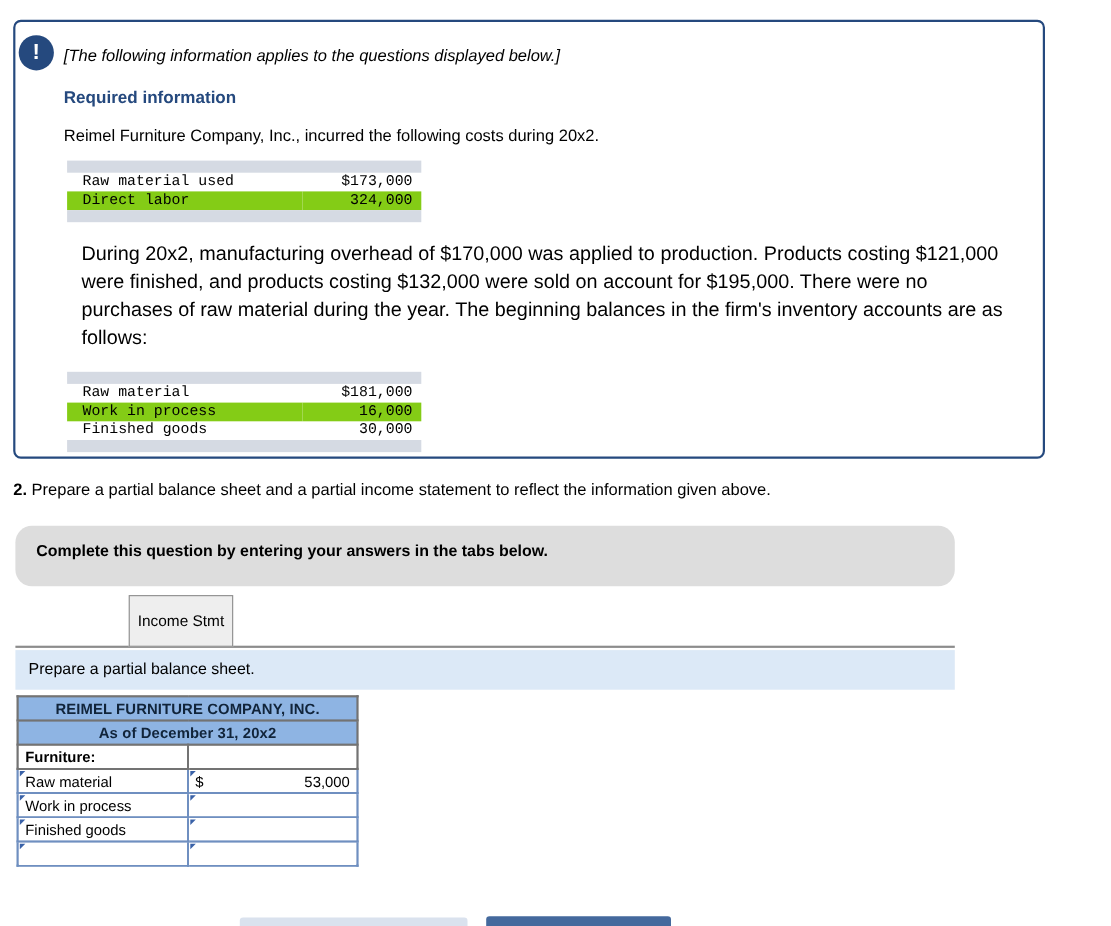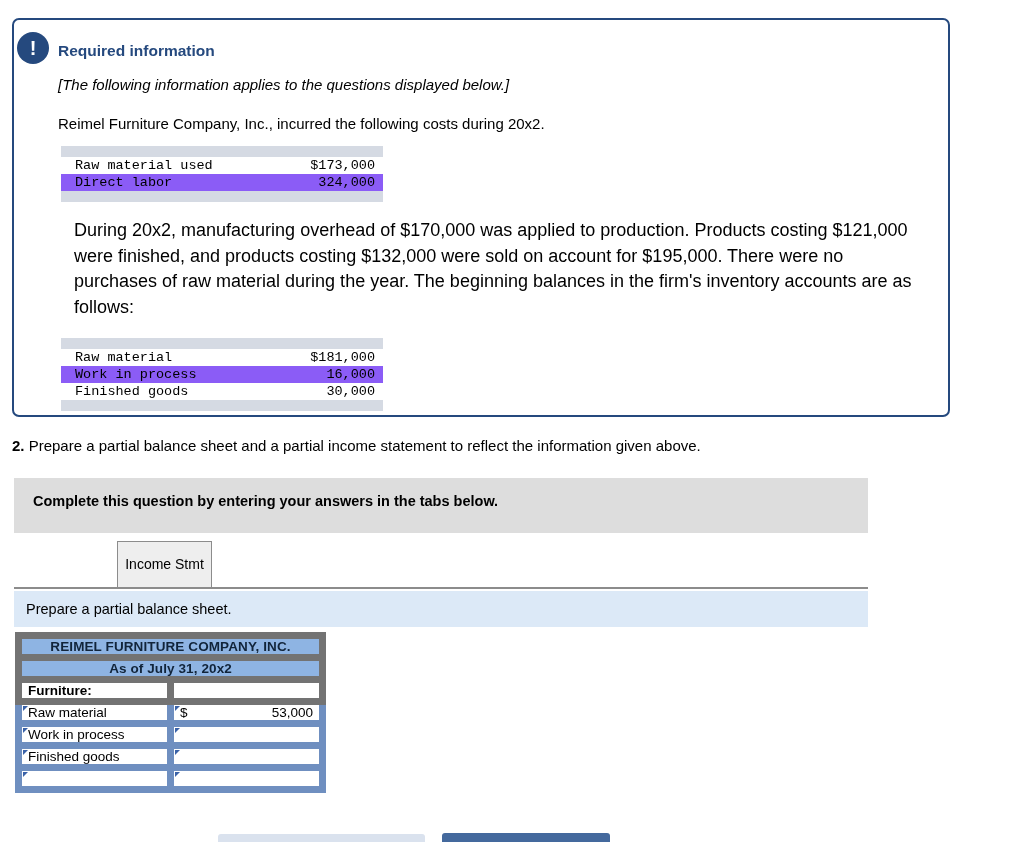--- a/index.html
+++ b/index.html
@@ -80,41 +80,42 @@
     padding: 1px 0;
     white-space: pre;
   }
   .fact-table .lbl { padding-left: 14px; width: 200px; }
   .fact-table .val { text-align: right; padding-right: 8px; width: 100px; }
   .fact-table tr.band td {
     background: #d5dae3;
     height: 11px;
     padding: 0;
   }
-  .fact-table tr.shade td { background: #8b5cf6; }
+  .fact-table tr.shade td { background: #84cc16; }
   #costs-table { margin: 14px 0 12px 3px; }
   #balances-table { margin: 18px 0 0 3px; }
 
   
   #question-line {
     position: absolute;
     left: 12px;
     top: 437px;
     font-size: 15px;
   }
   #question-number { font-weight: bold; }
 
   #complete-banner {
     position: absolute;
     left: 14px;
     top: 478px;
     width: 854px;
     height: 55px;
     background: #dddddd;
     box-sizing: border-box;
+    border-radius: 15px;
   }
   #complete-banner-text {
     position: absolute;
     left: 19px;
     top: 15px;
     font-weight: bold;
     font-size: 14.5px;
   }
 
   
@@ -179,21 +180,21 @@
   #worksheet {
     position: absolute;
     left: 15px;
     top: 632px;
     border-collapse: collapse;
     table-layout: fixed;
     width: 311px;
     font-size: 13.5px;
   }
   #worksheet td {
-    border: 7px solid #737373;
+    border: 2px solid #737373;
     height: 22px;
     box-sizing: border-box;
     padding: 0 6px;
   }
   #worksheet tr.head td {
     background: #8eb4e3;
     font-weight: bold;
     text-align: center;
     color: #11243a;
     letter-spacing: 0.1px;
@@ -251,22 +252,22 @@
     display: block;
   }
 </style>
 </head>
 <body>
 
 <div id="required-panel">
   <div id="alert-badge">!</div>
 
   <div class="panel-inner">
+    <div id="applies-note">[The following information applies to the questions displayed below.]</div>
     <div id="required-heading">Required information</div>
-    <div id="applies-note">[The following information applies to the questions displayed below.]</div>
     <div id="intro-line">Reimel Furniture Company, Inc., incurred the following costs during 20x2.</div>
 
     <table id="costs-table" class="fact-table">
       <tbody>
           <tr class="band">
             <td colspan="2"></td>
           </tr>
       <tr>
         <td class="lbl">Raw material used</td>
         <td class="val">$173,000</td>
@@ -325,21 +326,21 @@
 <div id="instruction-banner">
   <div id="instruction-text">Prepare a partial balance sheet.</div>
 </div>
 
 <table id="worksheet">
   <tbody>
       <tr class="head">
     <td colspan="2">REIMEL FURNITURE COMPANY, INC.</td>
   </tr>
   <tr class="head">
-    <td colspan="2">As of July 31, 20x2</td>
+    <td colspan="2">As of December 31, 20x2</td>
   </tr>
 
   <tr>
     <td class="label-cell section-label">Furniture:</td>
     <td class="value-cell"></td>
   </tr>
 
   <tr>
     <td class="label-cell input-cell indent">
       <span class="marker"></span>

